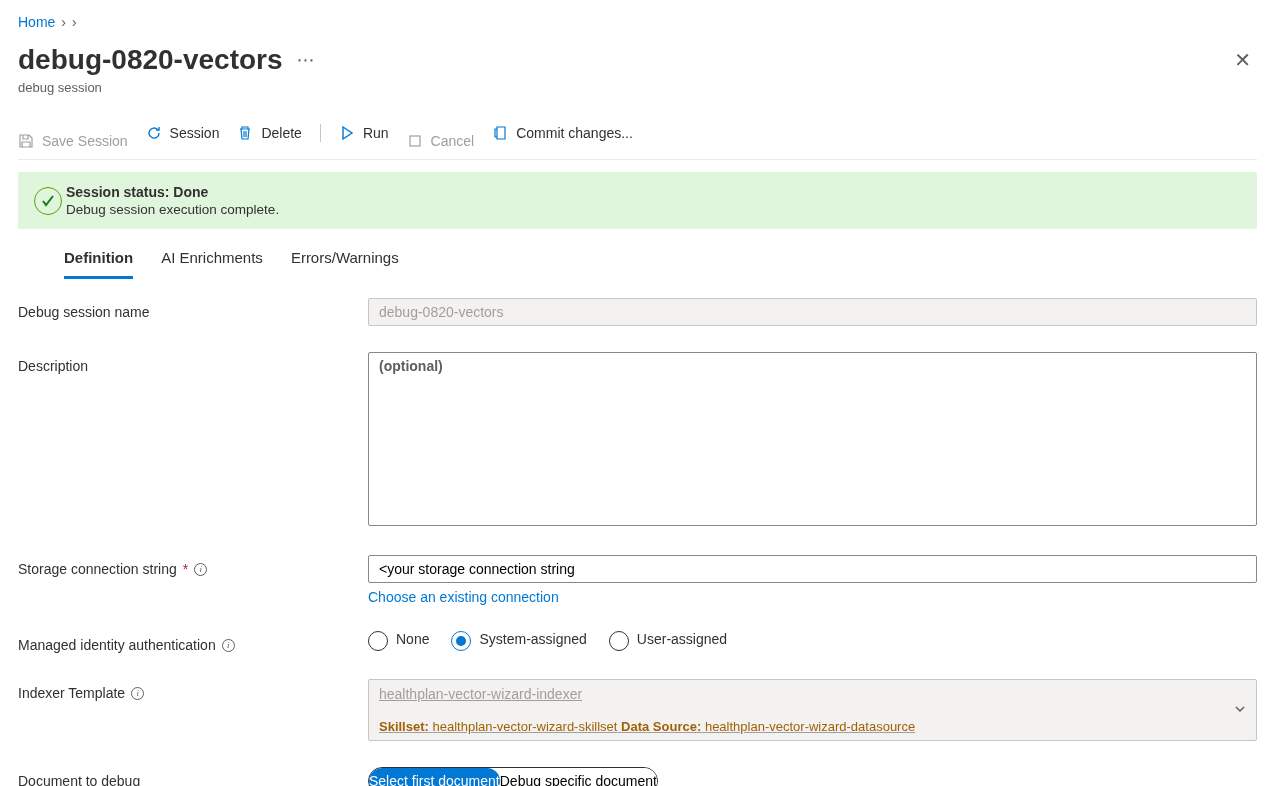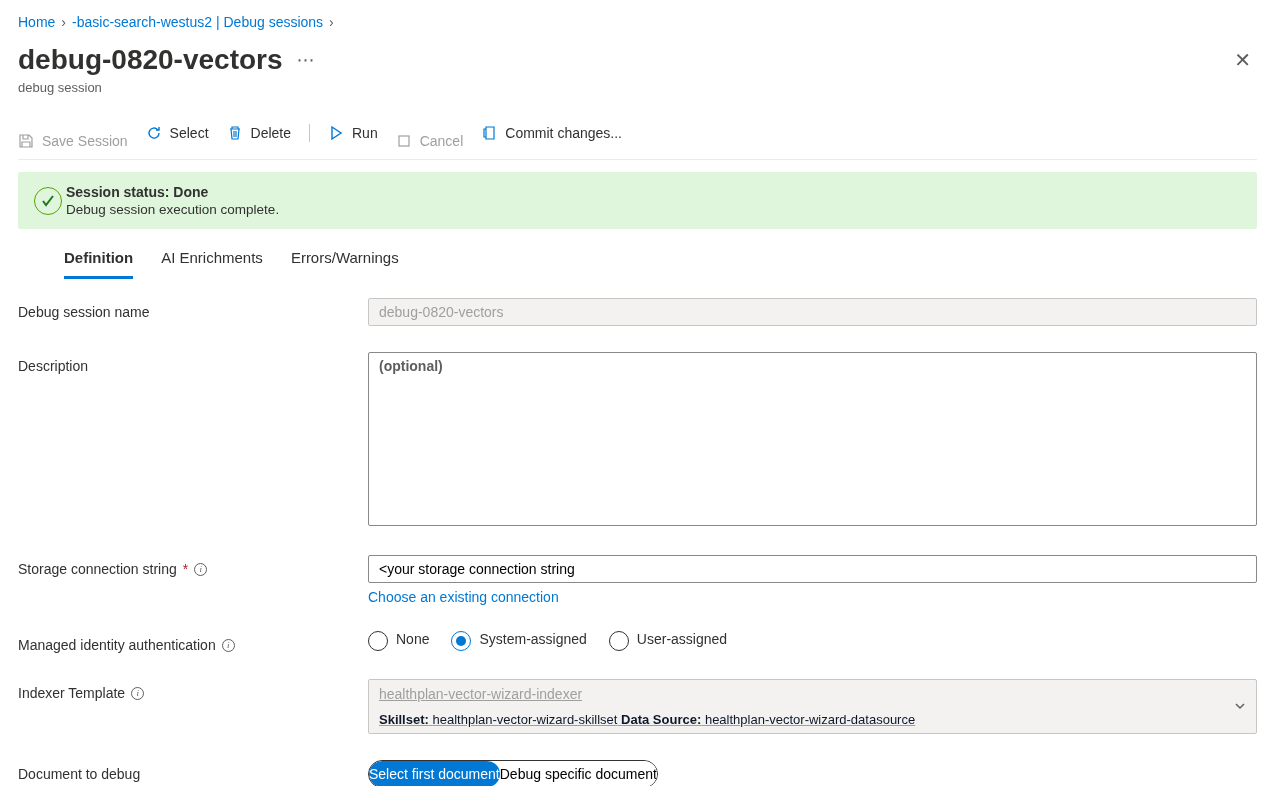--- a/index.html
+++ b/index.html
@@ -172,21 +172,21 @@
   .radio-dot { width: 10px; height: 10px; border-radius: 50%; background: #0078d4; display: none; }
   .radio.selected .radio-dot { display: block; }
 
   
   .dropdown {
     position: relative;
     padding: 6px 30px 6px 10px;
     text-decoration: underline;
   }
   .dropdown .dd-line1 { color: #a19f9d; font-size: 14px; }
-  .dropdown .dd-line2 { color: #0f172a; font-size: 13px; margin-top: 10px; }
+  .dropdown .dd-line2 { color: #a16207; font-size: 13px; margin-top: 17px; }
   .dropdown .dd-line2 b { font-weight: 600; }
   .dropdown .chevron {
     position: absolute; right: 10px; top: 50%; transform: translateY(-50%);
   }
 
   
   .pill-group {
     display: inline-flex;
     border: 1px solid #323130;
     border-radius: 999px;
@@ -212,21 +212,20 @@
     padding-top: 14px;
     margin-top: 4px;
   }
 </style>
 </head>
 <body>
 
 <div class="breadcrumb">
   <a href="#">Home</a>
   <span class="chev">›</span>
-  <a href="#">-basic-search-westus2 | Debug sessions</a>
   <span class="chev">›</span>
 </div>
 
 <div class="title-row">
   <div class="title-left">
     <h1>debug-0820-vectors</h1>
     <span class="ellipsis">⋯</span>
   </div>
   <div class="close-x">✕</div>
 </div>
@@ -236,21 +235,21 @@
   <button class="tb-btn disabled">
     <svg viewBox="0 0 16 16">
         <path fill="none" stroke="#a19f9d" stroke-width="1.2" d="M2 2h9l3 3v9H2z M5 2v4h5V2 M4 14v-5h8v5"></path>
       </svg>
     <span>Save Session</span>
   </button>
   <button class="tb-btn">
     <svg viewBox="0 0 16 16">
         <path fill="none" stroke="#0078d4" stroke-width="1.4" d="M13 8a5 5 0 1 1-1.5-3.5M13 2v3h-3"></path>
       </svg>
-    <span>Select</span>
+    <span>Session</span>
   </button>
   <button class="tb-btn">
     <svg viewBox="0 0 16 16">
         <path fill="none" stroke="#0078d4" stroke-width="1.2" d="M3 4h10M5 4V2h6v2M4 4l1 10h6l1-10M7 6v6M9 6v6"></path>
       </svg>
     <span>Delete</span>
   </button>
   <div class="tb-sep"></div>
   <button class="tb-btn">
     <svg viewBox="0 0 16 16">

